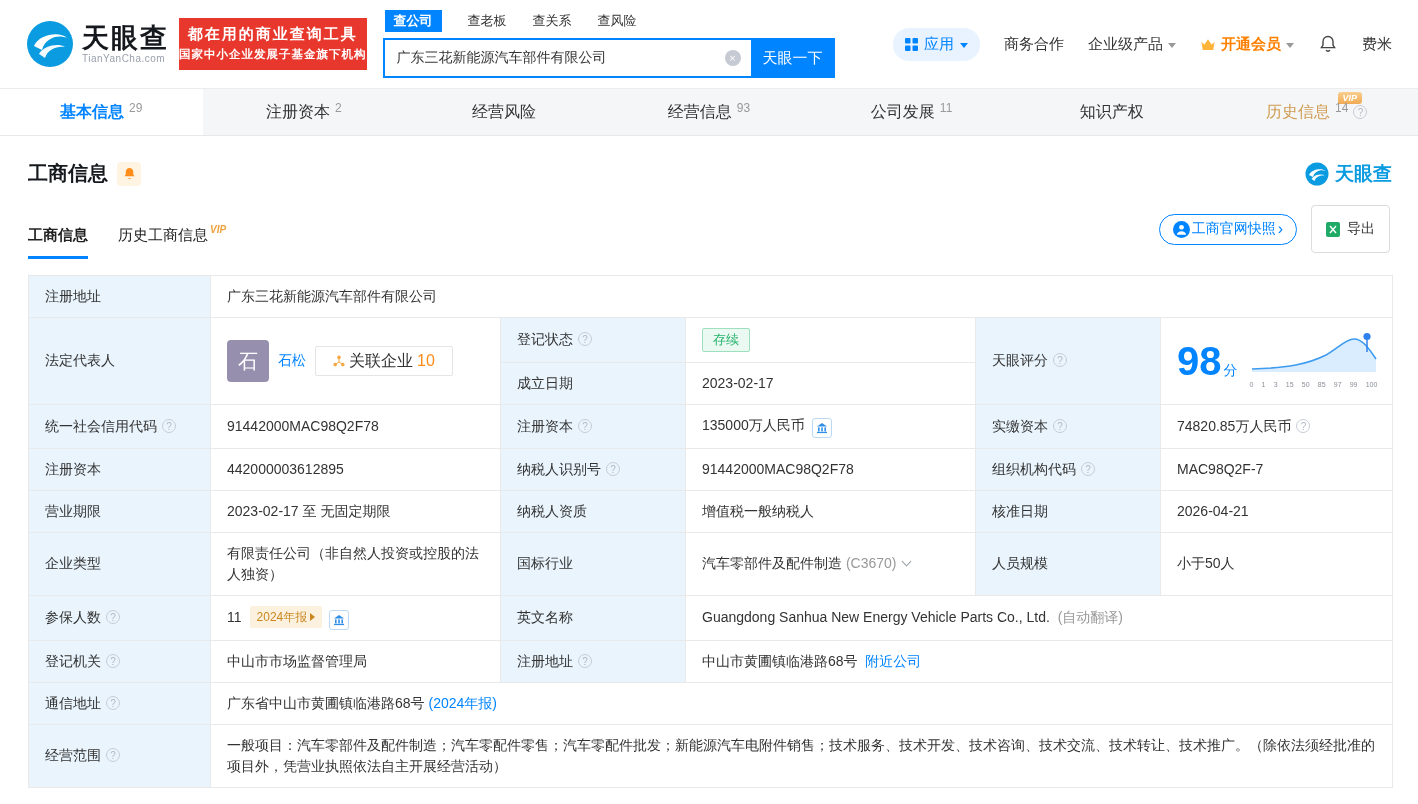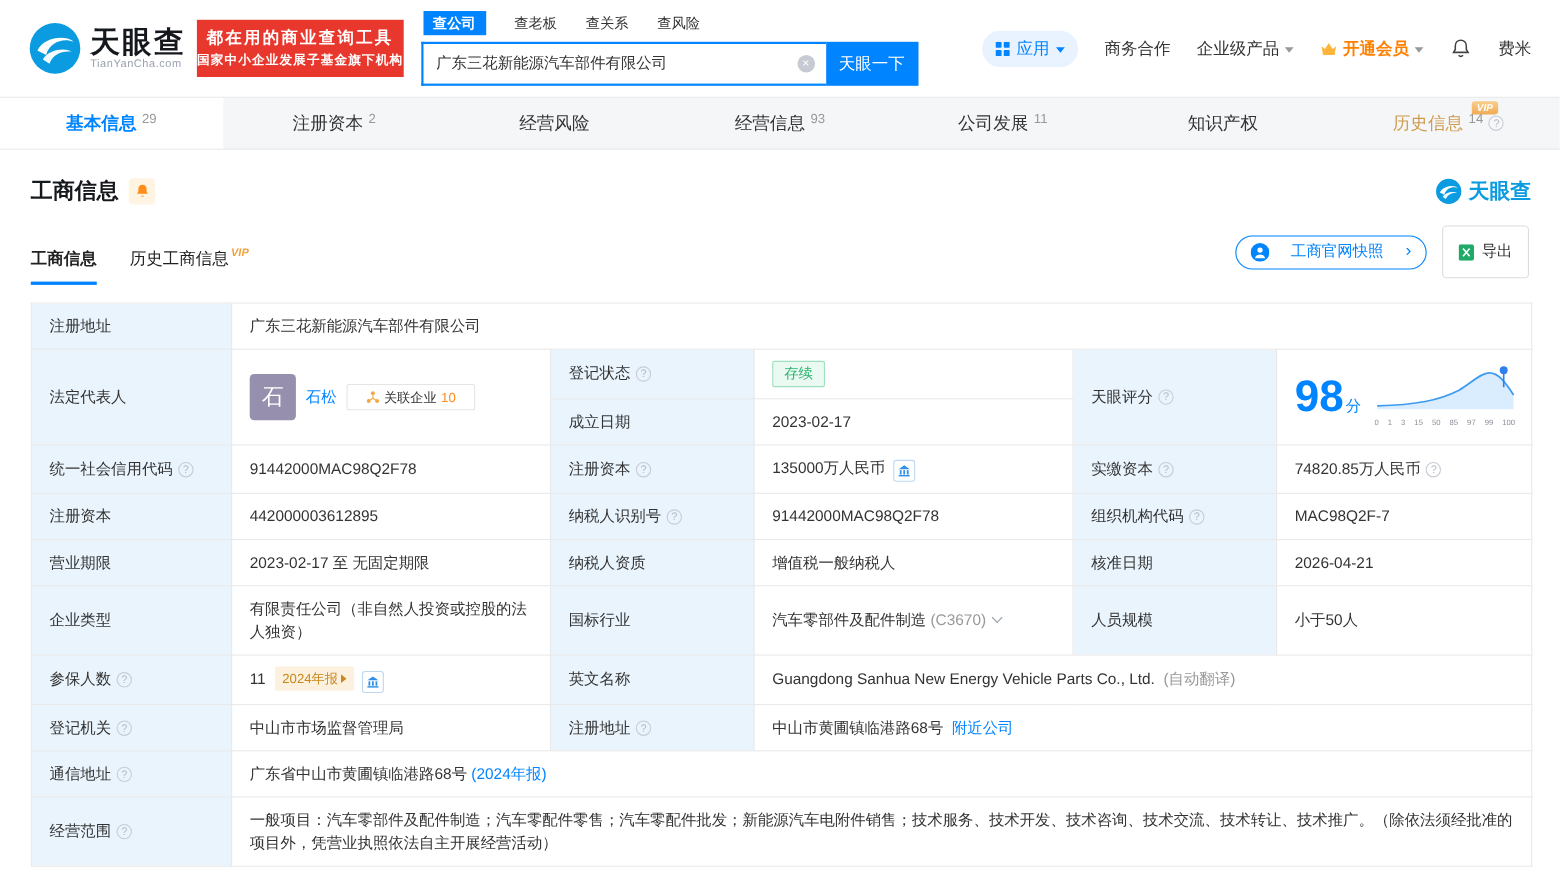--- a/index.html
+++ b/index.html
@@ -56,21 +56,21 @@
   align-items:center; justify-content:center; cursor:pointer; }
 .brand-right { display:flex; align-items:center; gap:6px; color:#0b9be0; font-weight:bold; font-size:19px; }
 .brand-right svg { width:24px; height:24px; }
 .subtab-row { margin:18px 28px 0; display:flex; justify-content:space-between; align-items:flex-end; }
 .subtabs { display:flex; gap:30px; }
 .subtab { font-size:15px; color:#222; cursor:pointer; padding-bottom:11px; position:relative; }
 .subtab.active { font-weight:bold; border-bottom:3px solid #0084ff; }
 .vip-sup { font-size:10px; color:#eea23e; font-weight:bold; font-style:italic;
   display:inline-block; transform:translateY(-7px); margin-left:2px; }
 .subtab-actions { display:flex; align-items:center; padding-bottom:6px; }
-.snap-btn { display:flex; align-items:center; gap:20px; border:1px solid #0084ff; color:#0084ff;
+.snap-btn { display:flex; align-items:center; gap:2px; border:1px solid #0084ff; color:#0084ff;
   background:#fff; border-radius:16px; height:31px; padding:0 13px; font-size:14px; cursor:pointer; font-family:inherit; }
 .snap-arrow { font-size:16px; line-height:1; }
 .export-btn { display:flex; align-items:center; gap:7px; border:1px solid #dcdcdc; background:#fff;
   color:#333; height:48px; padding:0 14px; border-radius:4px; font-size:14px; margin-left:14px; cursor:pointer; font-family:inherit; }
 
 
 .info-table { width:1364px; margin:16px 28px 0; border-collapse:collapse; table-layout:fixed; font-size:14px; }
 .info-table td { border:1px solid #e9e9e9; padding:10px 16px; vertical-align:middle; line-height:1.5;
   height:24px; word-break:break-all; }
 td.lbl { background:#e9f4fd; color:#333; }
@@ -78,21 +78,21 @@
   color:#b3b9c4; font-size:10px; line-height:13px; text-align:center; margin-left:5px;
   vertical-align:1px; cursor:pointer; font-style:normal; }
 .blue { color:#0084ff; cursor:pointer; }
 .gray { color:#999; }
 .status-badge { display:inline-block; padding:1px 10px; background:#eaf9f1; border:1px solid #9edfbe;
   color:#2ab46e; font-size:13px; border-radius:2px; }
 .rep { display:flex; align-items:center; gap:9px; }
 .avatar { width:42px; height:42px; background:#968fae; color:#fff; font-size:20px; display:flex;
   align-items:center; justify-content:center; border-radius:4px; cursor:pointer; flex:none; }
 .rel-badge { display:inline-flex; align-items:center; gap:4px; border:1px solid #e5e5e5;
-  padding:2px 17px; border-radius:2px; font-size:12px; cursor:pointer; background:#fff; }
+  padding:2px 17px; border-radius:2px; font-size:16px; cursor:pointer; background:#fff; }
 .rel-cnt { color:#ff8c1a; }
 .icon-box { display:inline-flex; width:20px; height:20px; border:1px solid #bcd9f3; border-radius:3px;
   align-items:center; justify-content:center; vertical-align:-4px; margin-left:7px; cursor:pointer; background:#fff; }
 .report-badge { display:inline-flex; align-items:center; gap:3px; background:#fcf1df; color:#c9881f;
   font-size:12px; padding:2px 7px; border-radius:2px; margin-left:8px; cursor:pointer; vertical-align:1px; }
 .tri-right { width:0; height:0; border-top:4px solid transparent; border-bottom:4px solid transparent;
   border-left:5px solid #c9881f; display:inline-block; }
 .chev { display:inline-block; width:7px; height:7px; border-right:1.6px solid #9aa0aa;
   border-bottom:1.6px solid #9aa0aa; transform:rotate(45deg); margin-left:7px; vertical-align:3px; cursor:pointer; }
 .score-wrap { display:flex; align-items:center; gap:12px; }

